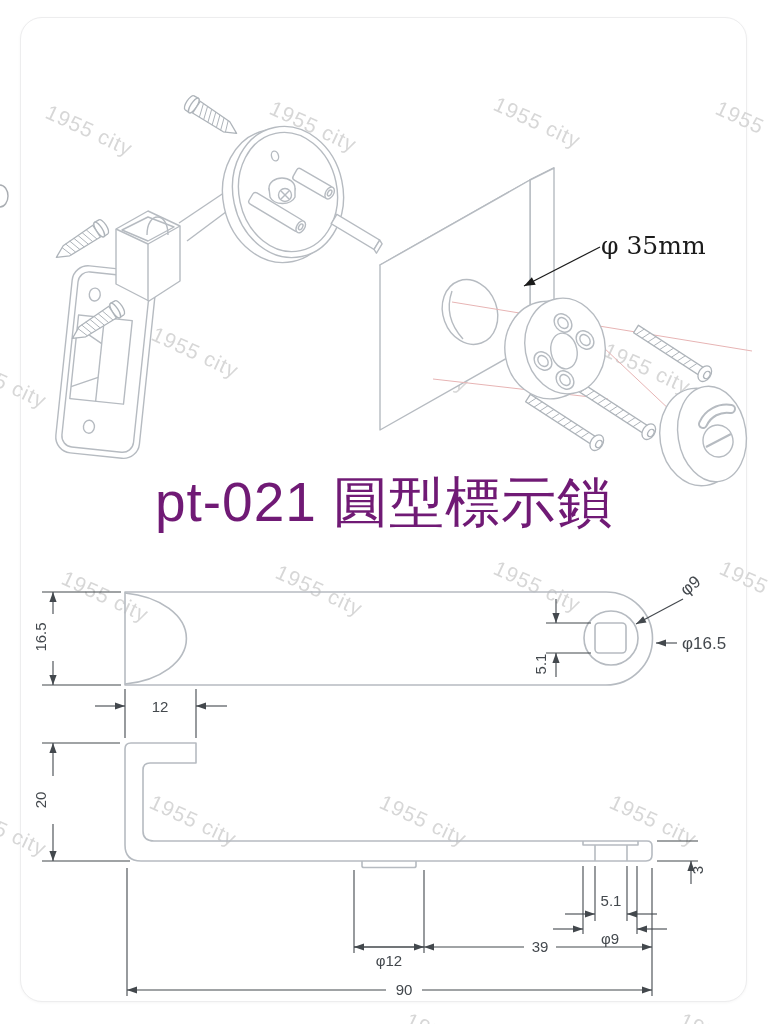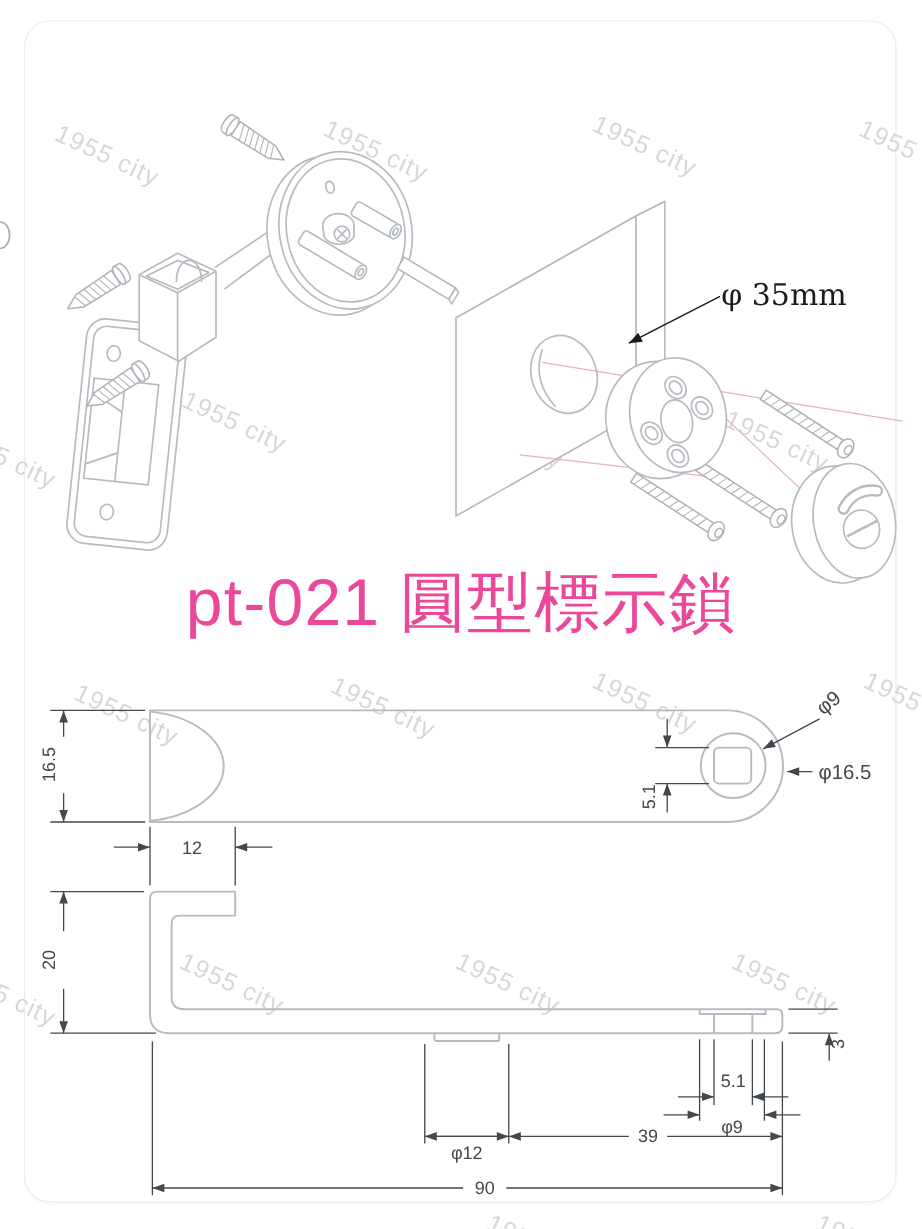--- a/index.html
+++ b/index.html
@@ -12,21 +12,21 @@
     background:#ffffff;border:1.5px solid #ededee;border-radius:22px;
     box-shadow:0 1px 3px rgba(0,0,0,.04);
   }
   .wm{
     position:absolute;font-size:21px;color:#d3d3d3;opacity:.9;
     transform:rotate(25deg);transform-origin:0 0;white-space:nowrap;
     letter-spacing:1px;z-index:2;
   }
   .title{
     position:absolute;left:0;right:0;top:466px;text-align:center;
-    font-size:55px;color:#ec4899;z-index:3;letter-spacing:1px;
+    font-size:55px;color:#701a75;z-index:3;letter-spacing:1px;
   }
   svg.art{position:absolute;left:0;top:0;z-index:3;}
   .dimtxt{font-family:"Liberation Sans",sans-serif;font-size:15px;fill:#43484d;}
   .dimtxt2{font-family:"Liberation Sans",sans-serif;font-size:17px;fill:#43484d;}
   .holetxt{font-family:"DejaVu Serif",serif;font-size:25px;fill:#1b1b1b;}
 </style>
 </head>
 <body>
 
 <div class="card"></div>

